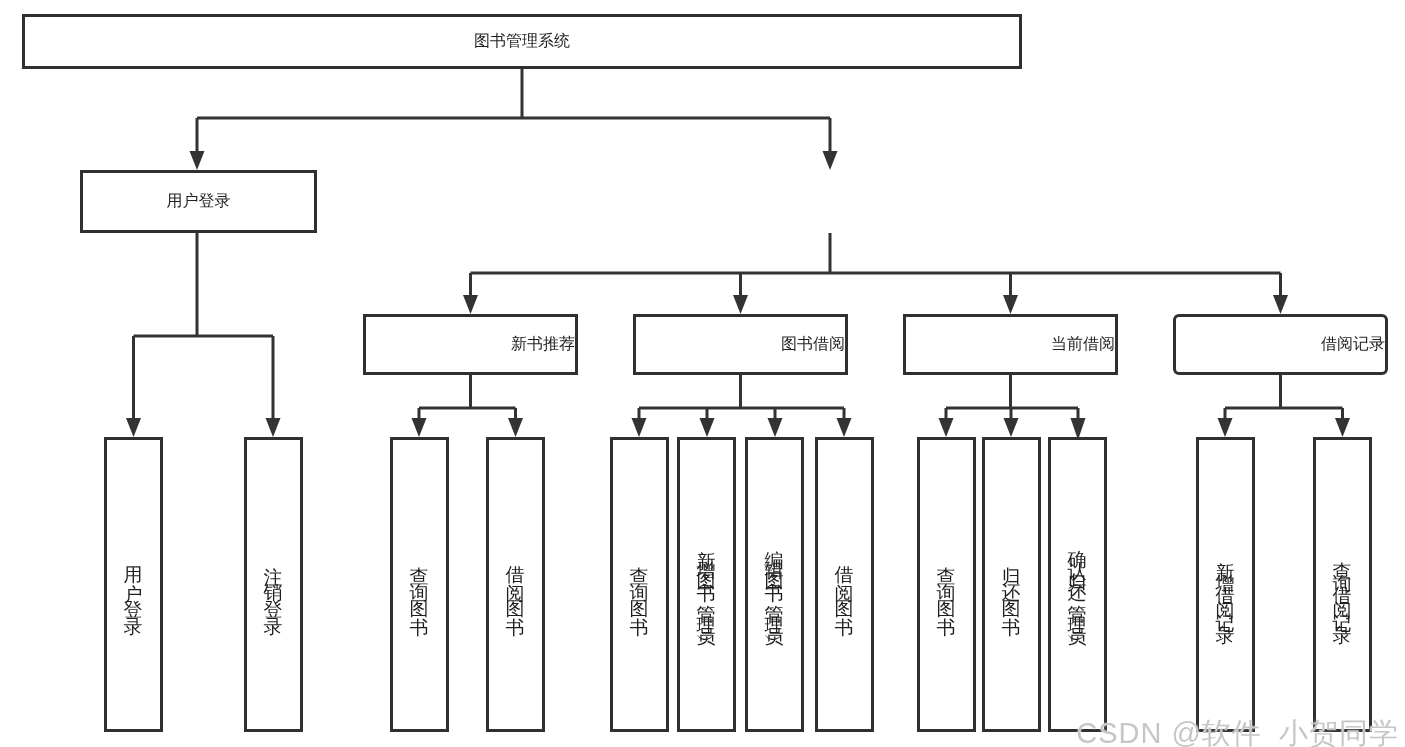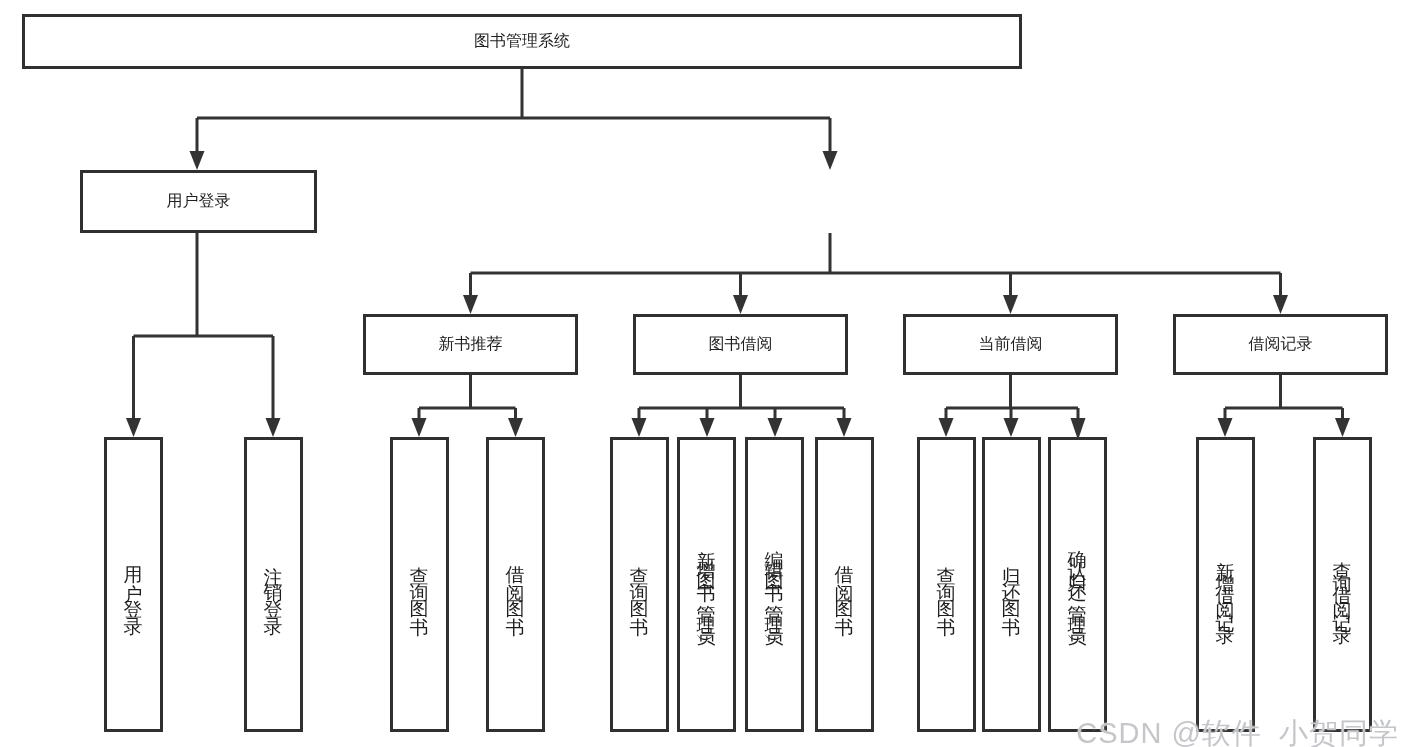--- a/index.html
+++ b/index.html
@@ -30,25 +30,25 @@
     display: flex;
     align-items: center;
     justify-content: center;
     z-index: 2;
     font-size: 16px;
   }
   .root-box   { left: 22px;  top: 14px;  width: 1000px; height: 55px; }
   .l2-box     { top: 170px;  width: 237px; height: 63px; }
   .l2-left    { left: 80px; }
   .l2-right   { left: 711px; }
-  .l3-box     { top: 314px;  width: 215px; height: 61px; }
+  .l3-box     { top: 314px;  width: 215px; height: 61px; justify-content: flex-end; }
   .l3-a { left: 363px; }
   .l3-b { left: 633px; }
   .l3-c { left: 903px; }
-  .l3-d { left: 1173px; }
+  .l3-d { left: 1173px; border-radius: 6px; }
   .vbox {
     top: 437px;
     width: 59px;
     height: 295px;
     font-size: 19px;
   }
   .vbox span {
     writing-mode: vertical-rl;
     text-orientation: mixed;
     line-height: 1;

